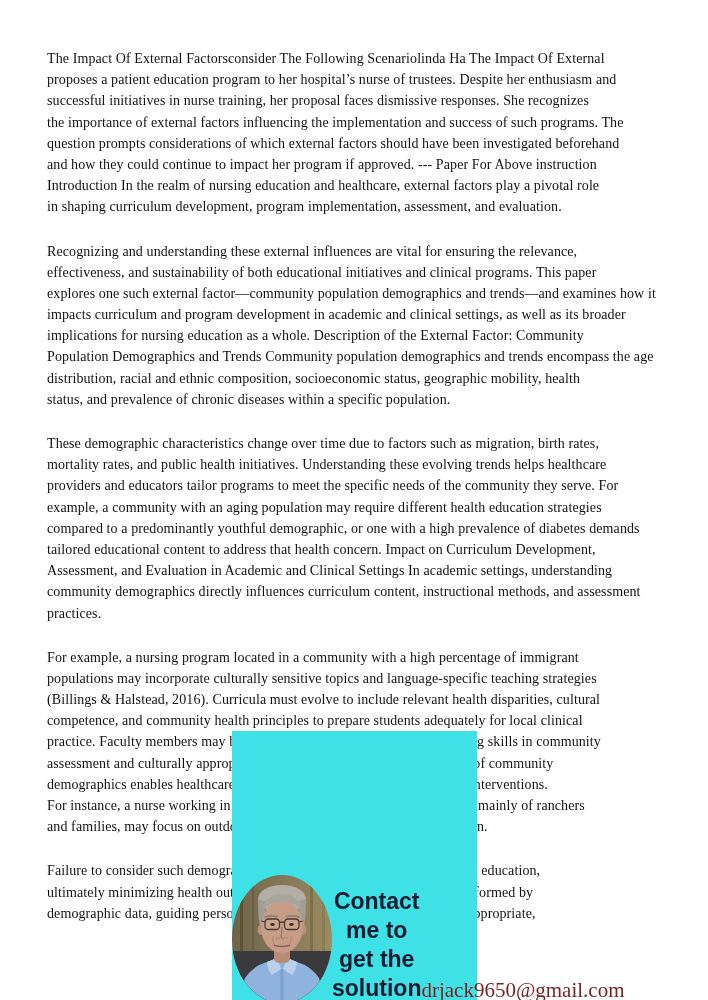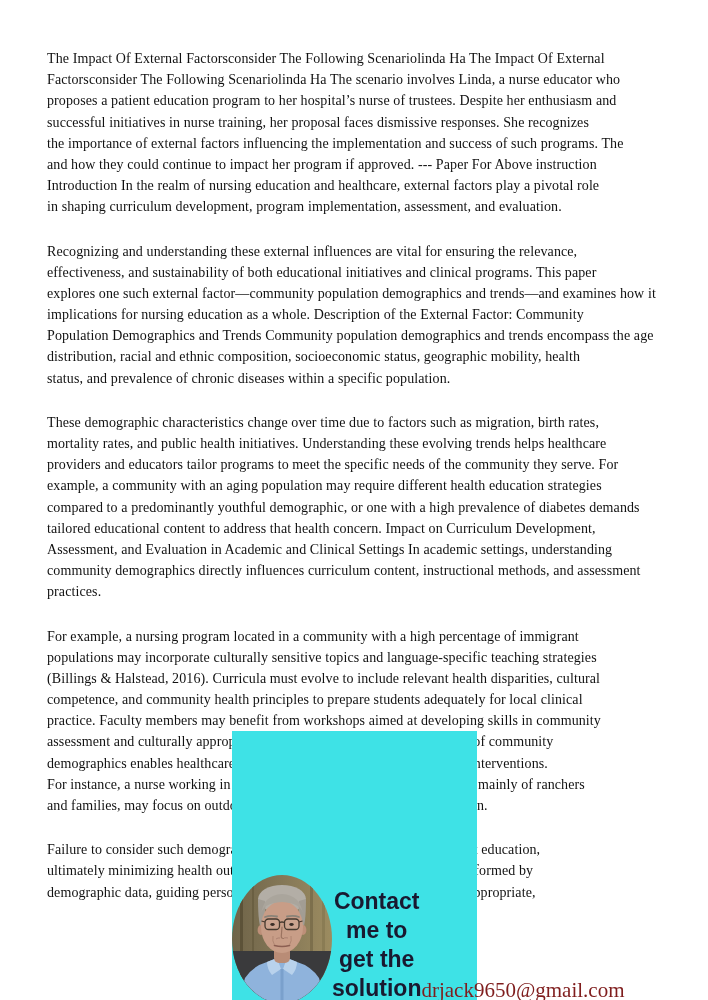--- a/index.html
+++ b/index.html
@@ -54,32 +54,33 @@
   }
 </style>
 </head>
 <body>
 
 <div class="page">
 
   <div class="doc" id="doc">
       <div class="para">
         <div class="line">The Impact Of External Factorsconsider The Following Scenariolinda Ha The Impact Of External</div>
-        <div class="line">Factorsconsider The Following Scenariolinda Ha The scenario involves Linda, a nurse educator who</div>
         <div class="line">proposes a patient education program to her hospital’s nurse of trustees. Despite her enthusiasm and</div>
         <div class="line">successful initiatives in nurse training, her proposal faces dismissive responses. She recognizes</div>
         <div class="line">the importance of external factors influencing the implementation and success of such programs. The</div>
+        <div class="line">question prompts considerations of which external factors should have been investigated beforehand</div>
         <div class="line">and how they could continue to impact her program if approved. --- Paper For Above instruction</div>
         <div class="line">Introduction In the realm of nursing education and healthcare, external factors play a pivotal role</div>
         <div class="line">in shaping curriculum development, program implementation, assessment, and evaluation.</div>
       </div>
       <div class="para">
         <div class="line">Recognizing and understanding these external influences are vital for ensuring the relevance,</div>
         <div class="line">effectiveness, and sustainability of both educational initiatives and clinical programs. This paper</div>
         <div class="line">explores one such external factor—community population demographics and trends—and examines how it</div>
+        <div class="line">impacts curriculum and program development in academic and clinical settings, as well as its broader</div>
         <div class="line">implications for nursing education as a whole. Description of the External Factor: Community</div>
         <div class="line">Population Demographics and Trends Community population demographics and trends encompass the age</div>
         <div class="line">distribution, racial and ethnic composition, socioeconomic status, geographic mobility, health</div>
         <div class="line">status, and prevalence of chronic diseases within a specific population.</div>
       </div>
       <div class="para">
         <div class="line">These demographic characteristics change over time due to factors such as migration, birth rates,</div>
         <div class="line">mortality rates, and public health initiatives. Understanding these evolving trends helps healthcare</div>
         <div class="line">providers and educators tailor programs to meet the specific needs of the community they serve. For</div>
         <div class="line">example, a community with an aging population may require different health education strategies</div>

